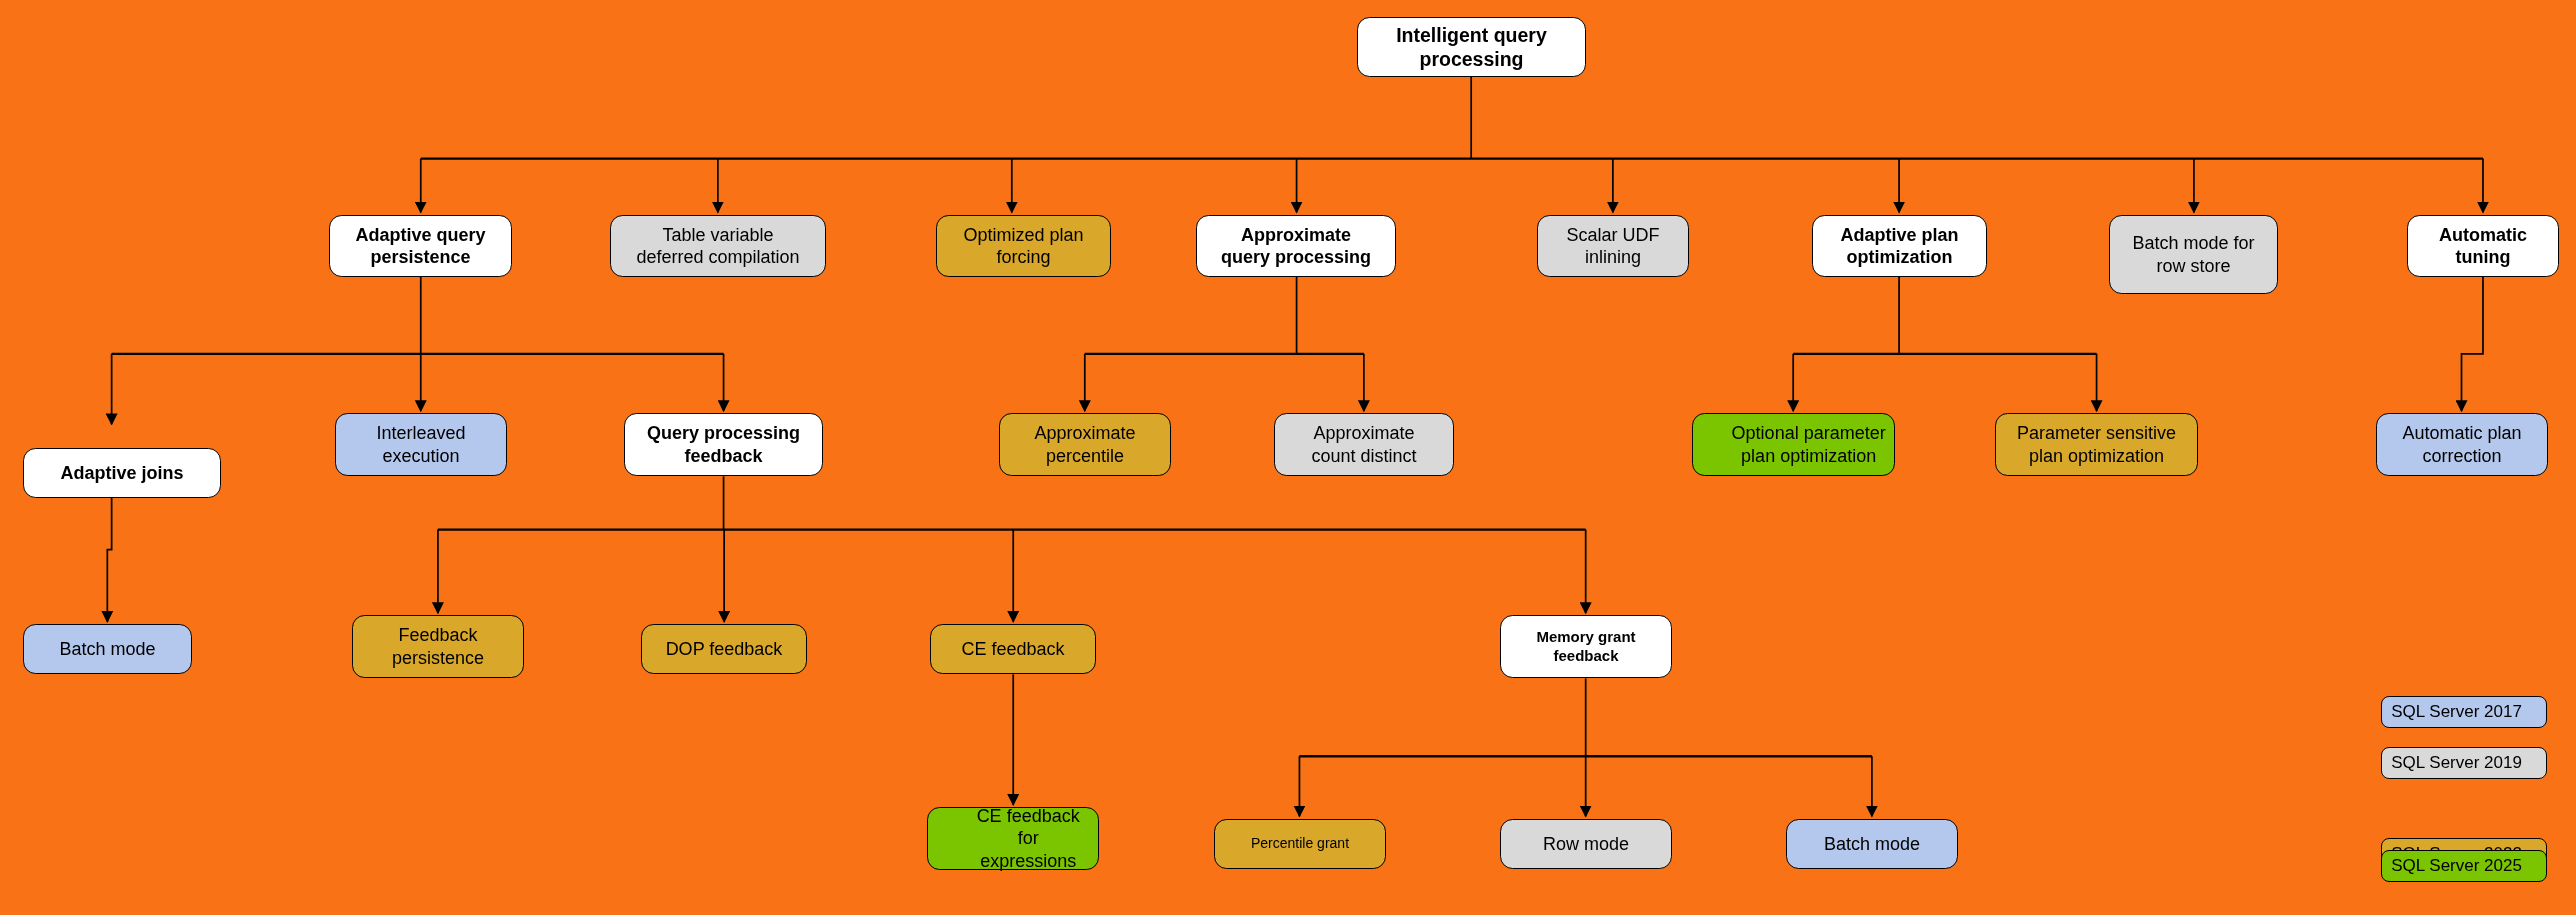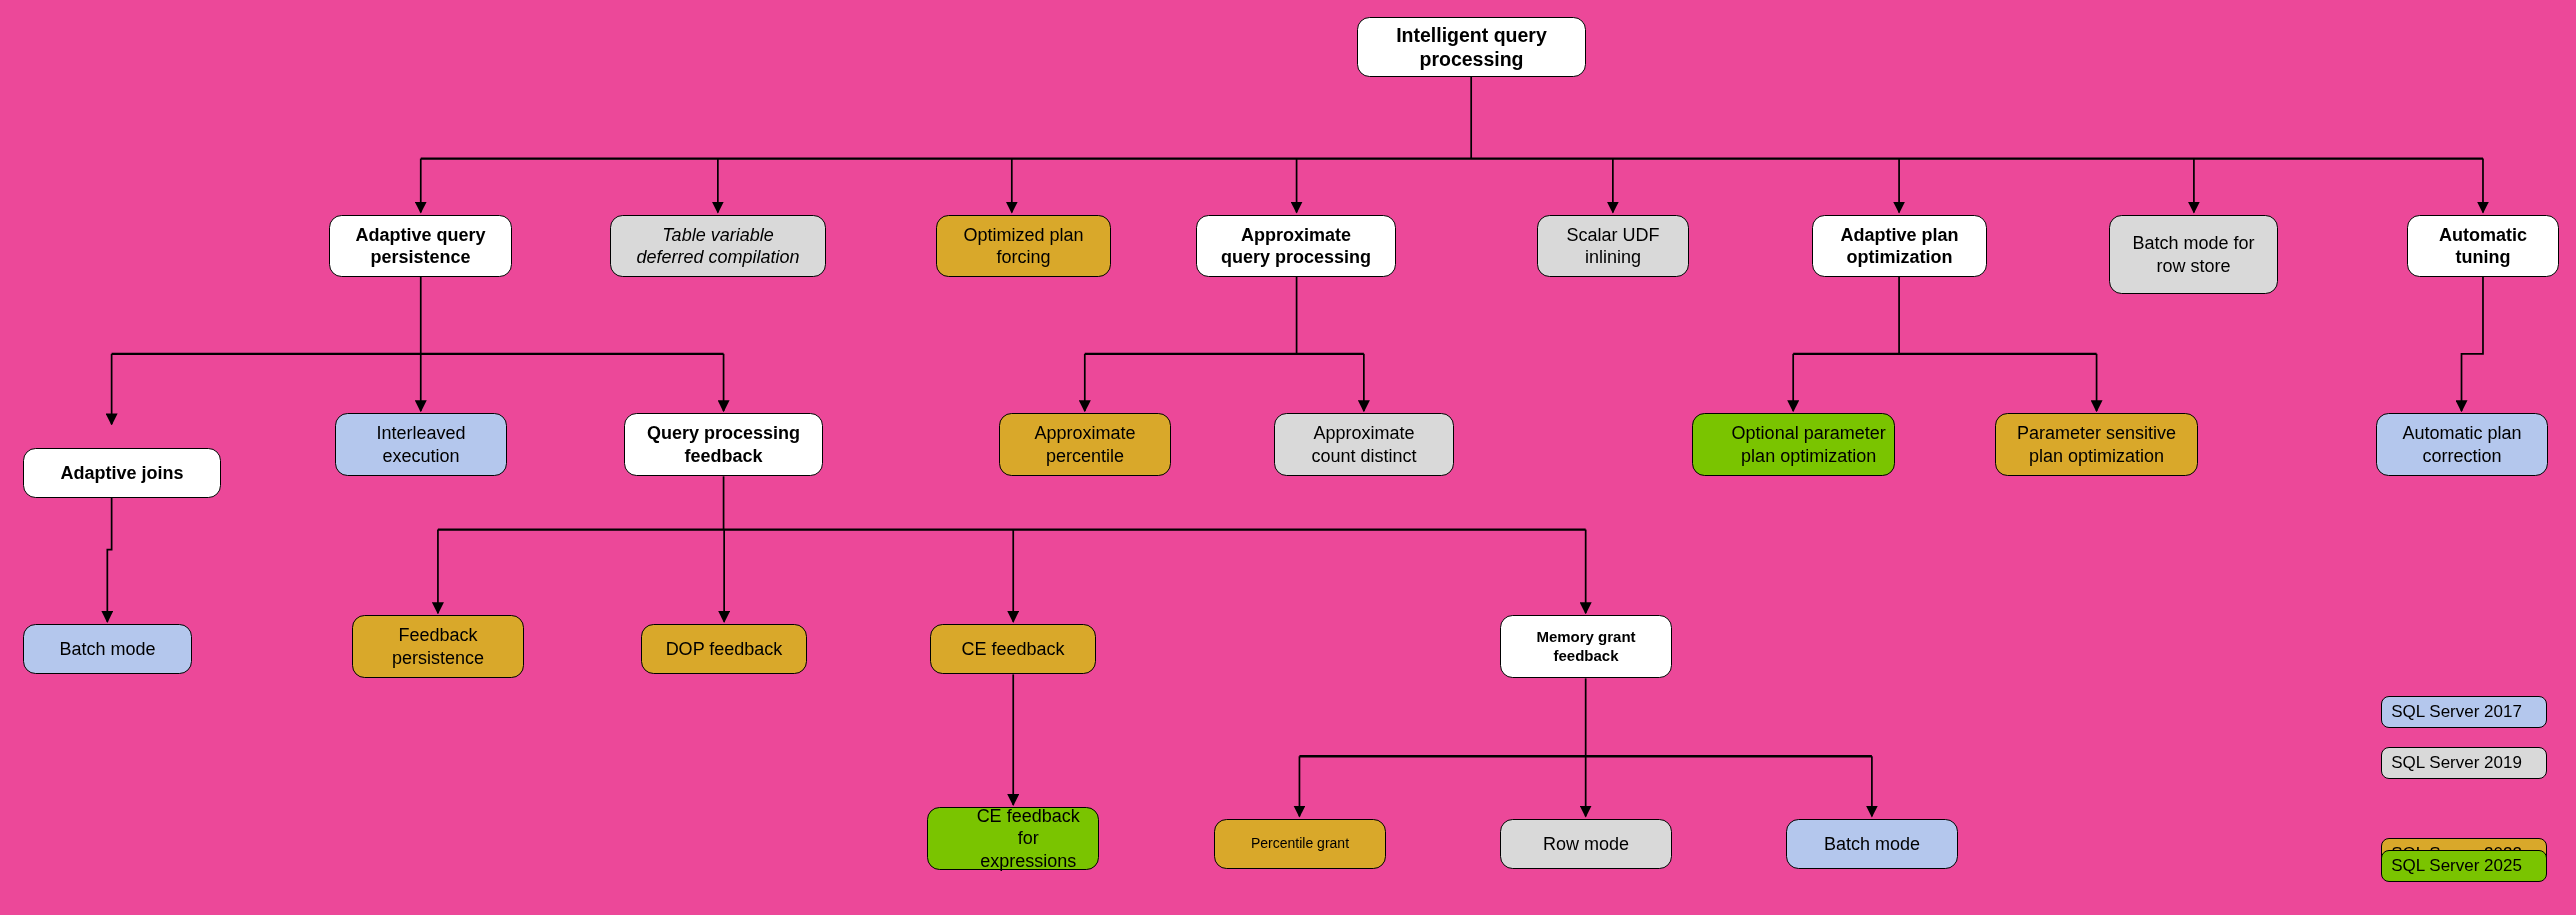--- a/index.html
+++ b/index.html
@@ -1,17 +1,17 @@
 <!DOCTYPE html>
 <html style="font-size:9.2px"><head>
 <meta charset="utf-8">
 <style>
   html,body{margin:0;padding:0;background:#ffffff;}
   body{font-family:"Liberation Sans",sans-serif;}
-  #stage{position:relative;width:2576px;height:916px;background:#ec4899;overflow:hidden;}
+  #stage{position:relative;width:2576px;height:916px;background:#f97316;overflow:hidden;}
   #wires{position:absolute;left:0;top:0;width:2576px;height:916px;pointer-events:none;}
   .node{
     position:absolute;
     box-sizing:border-box;
     border:1.7px solid #000000;
     border-radius:12.6px;
     display:flex;
     align-items:center;
     justify-content:center;
     text-align:center;
@@ -86,21 +86,21 @@
       <path d="M 2270 1321 L 3270 1321" stroke="#000000" stroke-width="4" fill="none"></path>
       <path d="M 2270 1321 L 2270 1426" stroke="#000000" stroke-width="3" fill="none" marker-end="url(#ah)"></path>
       <path d="M 2770 1321 L 2770 1426" stroke="#000000" stroke-width="3" fill="none" marker-end="url(#ah)"></path>
       <path d="M 3270 1321 L 3270 1426" stroke="#000000" stroke-width="3" fill="none" marker-end="url(#ah)"></path>
     </svg>
   <div id="nodes-layer">
       <div class="node white" style="left: 1357px; top: 17px; width: 229px; height: 60px; font-size: 19.5px;">Intelligent query
 processing</div>
       <div class="node white" style="left: 329px; top: 215px; width: 183px; height: 62px; font-size: 18px;">Adaptive query
 persistence</div>
-      <div class="node gray" style="left: 610px; top: 215px; width: 216px; height: 62px; font-size: 18px; font-style: italic;">Table variable
+      <div class="node gray" style="left: 610px; top: 215px; width: 216px; height: 62px; font-size: 18px;">Table variable
 deferred compilation</div>
       <div class="node gold" style="left: 924px; top: 215px; width: 175px; height: 62px; font-size: 18px; margin-left: 12px;">Optimized plan
 forcing</div>
       <div class="node white" style="left: 1196px; top: 215px; width: 200px; height: 62px; font-size: 18px;">Approximate
 query processing</div>
       <div class="node gray" style="left: 1537px; top: 215px; width: 152px; height: 62px; font-size: 18px;">Scalar UDF
 inlining</div>
       <div class="node white" style="left: 1812px; top: 215px; width: 175px; height: 62px; font-size: 18px;">Adaptive plan
 optimization</div>
       <div class="node gray" style="left: 2109px; top: 215px; width: 169px; height: 79px; font-size: 18px;">Batch mode for

